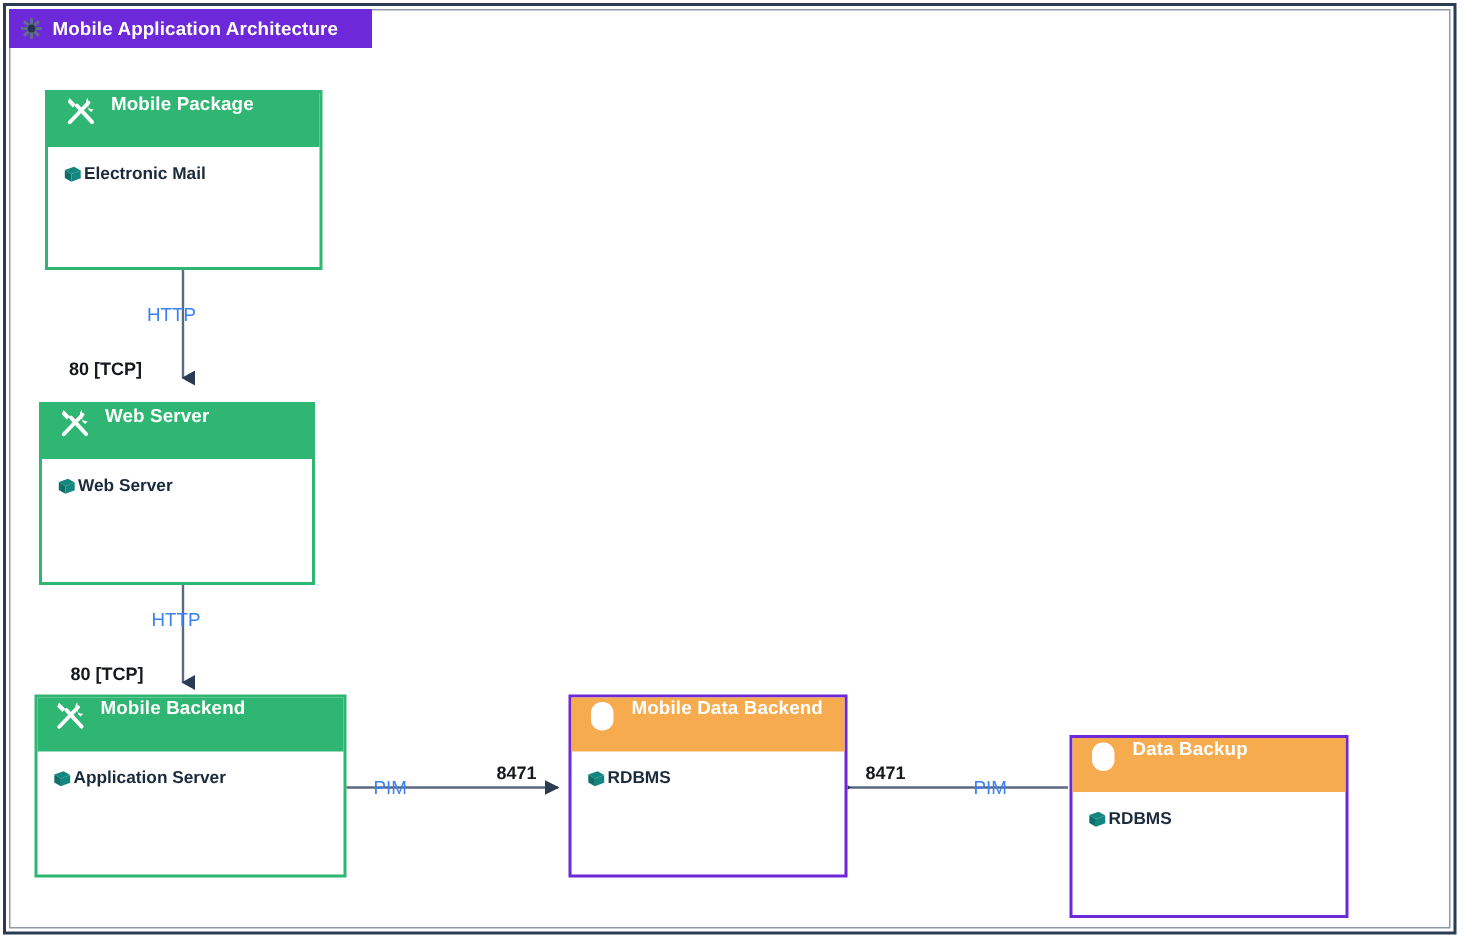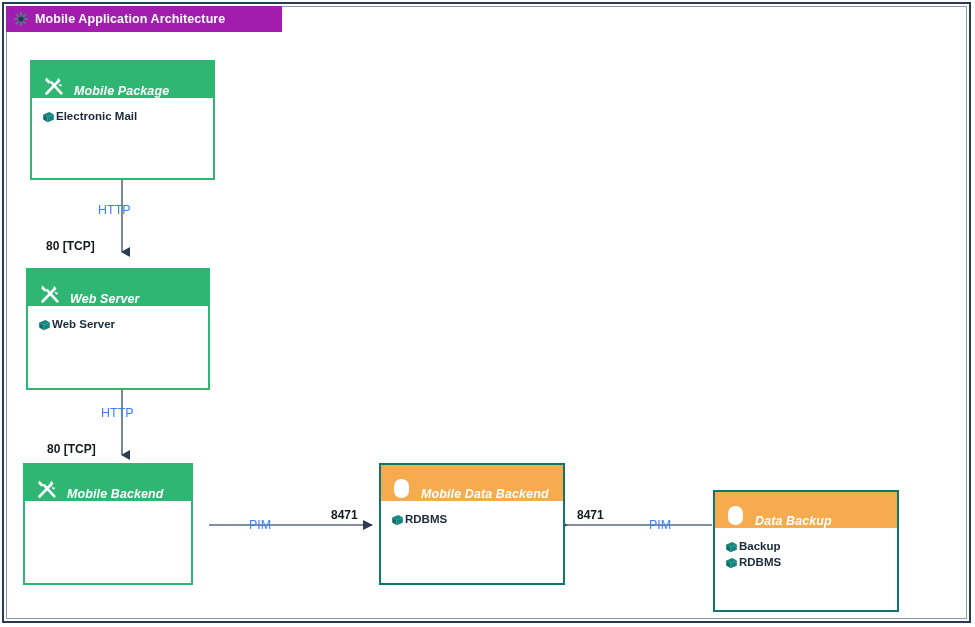--- a/index.html
+++ b/index.html
@@ -35,22 +35,22 @@
     height: 613px;
     border: 1px solid #8e99ab;
     box-sizing: border-box;
   }
   
   .title-tab {
     position: absolute;
     left: 6px;
     top: 6px;
     height: 26px;
-    width: 276px;
-    background: #a21caf;
+    width: 242px;
+    background: #6d28d9;
     display: flex;
     align-items: center;
     padding-left: 8px;
     box-sizing: border-box;
     z-index: 5;
   }
   .title-icon {
     width: 14px;
     height: 14px;
     margin-right: 7px;
@@ -67,44 +67,43 @@
 
   
   .node {
     position: absolute;
     box-sizing: border-box;
     background: #ffffff;
   }
   .node .node-header {
     height: 36px;
     display: flex;
-    align-items: flex-end;
+    align-items: flex-start;
     padding-left: 10px;
     box-sizing: border-box;
-    font-style: italic;
   }
   .node .node-title {
     color: #ffffff;
     font-size: 12.5px;
     font-weight: bold;
     white-space: nowrap;
     letter-spacing: .1px;
   }
   .node .node-body {
     padding: 10px 0 0 10px;
     box-sizing: border-box;
   }
   .node.green {
     border: 2px solid #2fb673;
   }
   .node.green .node-header {
     background: #2fb673;
   }
   .node.orange {
-    border: 2px solid #0f766e;
+    border: 2px solid #6d28d9;
   }
   .node.orange .node-header {
     background: #f5ab4e;
   }
 
   
   .tools-icon {
     width: 24px;
     height: 24px;
     margin-right: 8px;
@@ -270,35 +269,47 @@
             <path d="M1.2 3.4 L7.4 1.1 L11.8 3.6 L5.6 6.0 Z" fill="#11877f"></path>
             <path d="M1.2 3.4 L5.6 6.0 L5.6 11.2 L1.2 8.6 Z" fill="#0d6f68"></path>
             <path d="M5.6 6.0 L11.8 3.6 L11.8 8.8 L5.6 11.2 Z" fill="#11877f"></path>
           </svg>
         </span>
         <span class="comp-label">Web Server</span>
       </div>
     </div>
   </div>
 
-  <div class="node green" style="left:23px; top:463px; width:170px; height:122px;">
+  <div class="node green" style="left:23px; top:463px; width:208px; height:122px;">
     <div class="node-header">
       <span class="tools-icon">
         <svg width="24" height="24" viewBox="0 0 24 24">
           <g stroke="#ffffff" stroke-width="2.6" stroke-linecap="round" fill="none">
             <line x1="4.5" y1="19.5" x2="17" y2="6.5"></line>
           </g>
           <path d="M16.5 3.2 a4.6 4.6 0 0 0 3.9 7.6 l-1.6 1.9 L17 11.2 Z" fill="#ffffff"></path>
           <g stroke="#ffffff" stroke-width="2.6" stroke-linecap="round" fill="none">
             <line x1="19.4" y1="19.4" x2="9.3" y2="8.4"></line>
           </g>
           <path d="M4.3 3.4 L8.6 7.7 L6.6 9.7 L3.2 6.2 Z" fill="#ffffff"></path>
         </svg>
       </span>
       <span class="node-title">Mobile Backend</span>
+    </div>
+    <div class="node-body">
+      <div class="comp">
+        <span class="comp-bullet">
+          <svg width="13" height="13" viewBox="0 0 13 13">
+            <path d="M1.2 3.4 L7.4 1.1 L11.8 3.6 L5.6 6.0 Z" fill="#11877f"></path>
+            <path d="M1.2 3.4 L5.6 6.0 L5.6 11.2 L1.2 8.6 Z" fill="#0d6f68"></path>
+            <path d="M5.6 6.0 L11.8 3.6 L11.8 8.8 L5.6 11.2 Z" fill="#11877f"></path>
+          </svg>
+        </span>
+        <span class="comp-label">Application Server</span>
+      </div>
     </div>
   </div>
 
   <div class="node orange" style="left:379px; top:463px; width:186px; height:122px;">
     <div class="node-header">
       <span class="db-icon">
         <svg width="21" height="25" viewBox="0 0 21 25">
           <rect x="3" y="3" width="15" height="19" rx="7.2" ry="7.2" fill="#ffffff"></rect>
         </svg>
       </span>
@@ -329,28 +340,18 @@
     </div>
     <div class="node-body">
       <div class="comp">
         <span class="comp-bullet">
           <svg width="13" height="13" viewBox="0 0 13 13">
             <path d="M1.2 3.4 L7.4 1.1 L11.8 3.6 L5.6 6.0 Z" fill="#11877f"></path>
             <path d="M1.2 3.4 L5.6 6.0 L5.6 11.2 L1.2 8.6 Z" fill="#0d6f68"></path>
             <path d="M5.6 6.0 L11.8 3.6 L11.8 8.8 L5.6 11.2 Z" fill="#11877f"></path>
           </svg>
         </span>
-        <span class="comp-label">Backup</span>
-      </div>
-      <div class="comp">
-        <span class="comp-bullet">
-          <svg width="13" height="13" viewBox="0 0 13 13">
-            <path d="M1.2 3.4 L7.4 1.1 L11.8 3.6 L5.6 6.0 Z" fill="#11877f"></path>
-            <path d="M1.2 3.4 L5.6 6.0 L5.6 11.2 L1.2 8.6 Z" fill="#0d6f68"></path>
-            <path d="M5.6 6.0 L11.8 3.6 L11.8 8.8 L5.6 11.2 Z" fill="#11877f"></path>
-          </svg>
-        </span>
         <span class="comp-label">RDBMS</span>
       </div>
     </div>
   </div>
 
 </div>
 
 </body></html>

